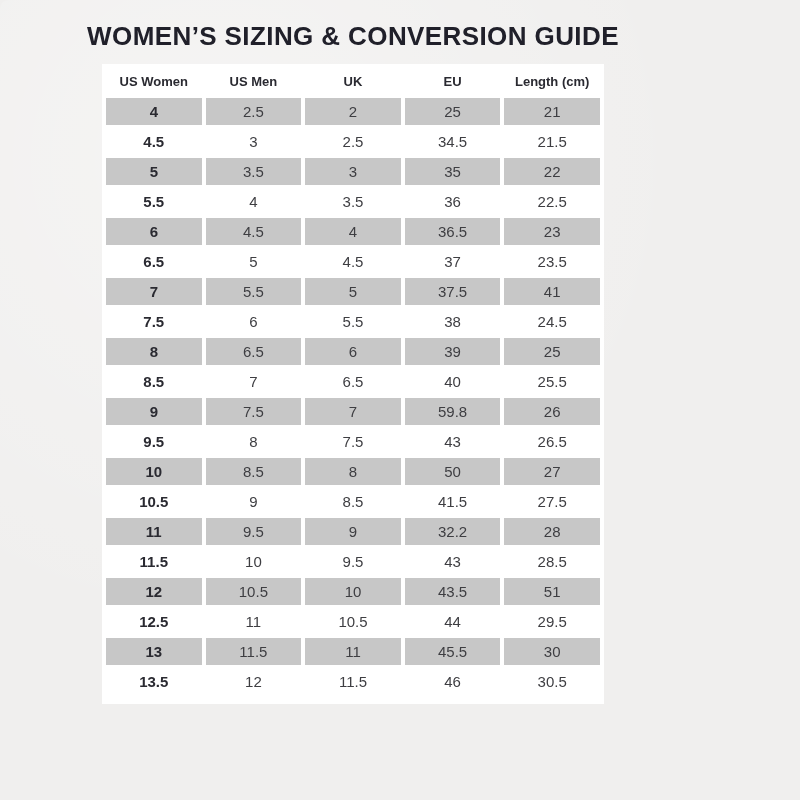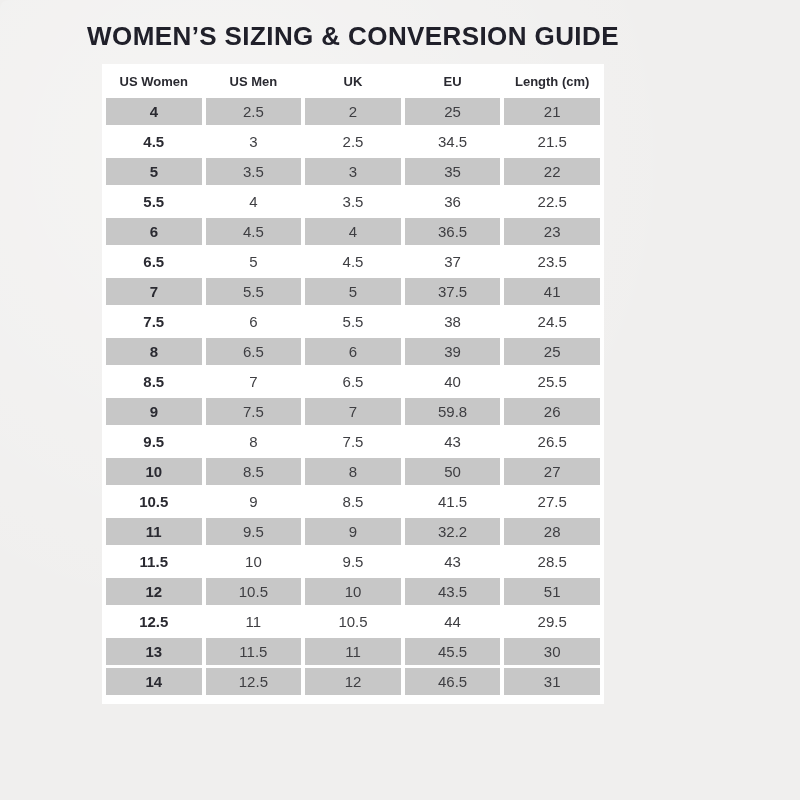--- a/index.html
+++ b/index.html
@@ -206,23 +206,23 @@
             <td>44</td>
             <td>29.5</td>
           </tr>
           <tr class="shaded">
             <td class="first-col">13</td>
             <td>11.5</td>
             <td>11</td>
             <td>45.5</td>
             <td>30</td>
           </tr>
-          <tr class="shaded">
-            <td class="first-col">14</td>
-            <td>12.5</td>
+          <tr>
+            <td class="first-col">13.5</td>
             <td>12</td>
-            <td>46.5</td>
-            <td>31</td>
+            <td>11.5</td>
+            <td>46</td>
+            <td>30.5</td>
           </tr>
         </tbody>
     </table>
   </div>
 </div>
 
 </body></html>

